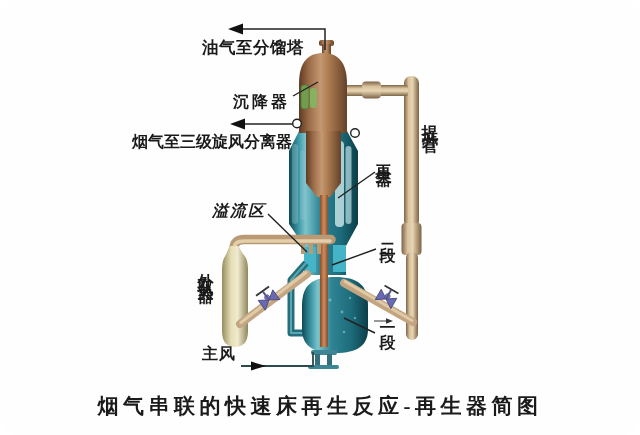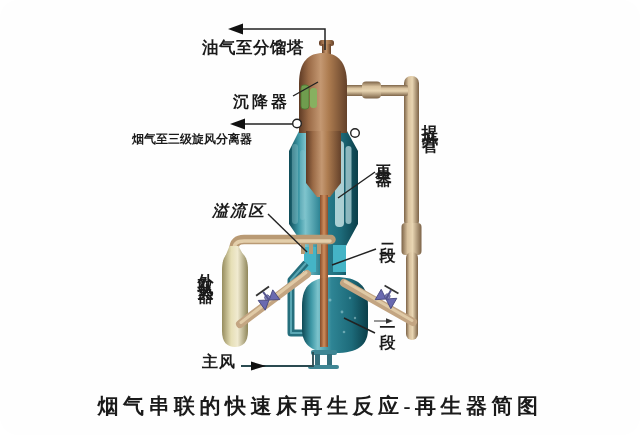--- a/index.html
+++ b/index.html
@@ -5,28 +5,28 @@
   html,body{margin:0;padding:0;background:#ffffff;}
   #stage{
     position:relative;width:640px;height:435px;background:#fefefe;overflow:hidden;
     font-family:"Liberation Serif","DejaVu Serif",serif;color:#1a1a1a;border-radius:18px;
   }
   #diagram-svg{position:absolute;left:0;top:0;}
   .lbl{position:absolute;font-weight:600;white-space:nowrap;line-height:1.15;}
   .vert{writing-mode:vertical-rl;text-orientation:upright;}
   .lbl-oil{left:202px;top:39px;font-size:16.5px;letter-spacing:.5px;}
   .lbl-settler{left:233px;top:85px;font-size:16px;letter-spacing:3px;margin-top:8px;}
-  .lbl-flue{left:132px;top:133px;font-size:12px;}
+  .lbl-flue{left:132px;top:133px;font-size:16px;}
   .lbl-riser{left:420px;top:111px;font-size:17px;letter-spacing:6px;}
   .lbl-regen{left:374px;top:152px;font-size:16px;letter-spacing:3px;}
   .lbl-overflow{left:212px;top:202px;font-size:16px;letter-spacing:2px;font-style:italic;}
   .lbl-second{left:378px;top:231px;font-size:16px;letter-spacing:3px;}
   .lbl-extheat{left:196px;top:260px;font-size:16px;letter-spacing:5px;}
   .lbl-first{left:378px;top:318px;font-size:16px;letter-spacing:3px;}
-  .lbl-mainair{left:202px;top:353px;font-size:16px;letter-spacing:1px;}
+  .lbl-mainair{left:202px;top:345px;font-size:16px;letter-spacing:1px;}
   .lbl-caption{left:0;top:394px;width:640px;text-align:center;font-size:21px;
     font-weight:700;letter-spacing:4.5px;}
 </style>
 </head>
 <body>
 
 <div id="stage">
 
   <svg id="diagram-svg" width="640" height="435" viewBox="0 0 640 435">
     <defs>

